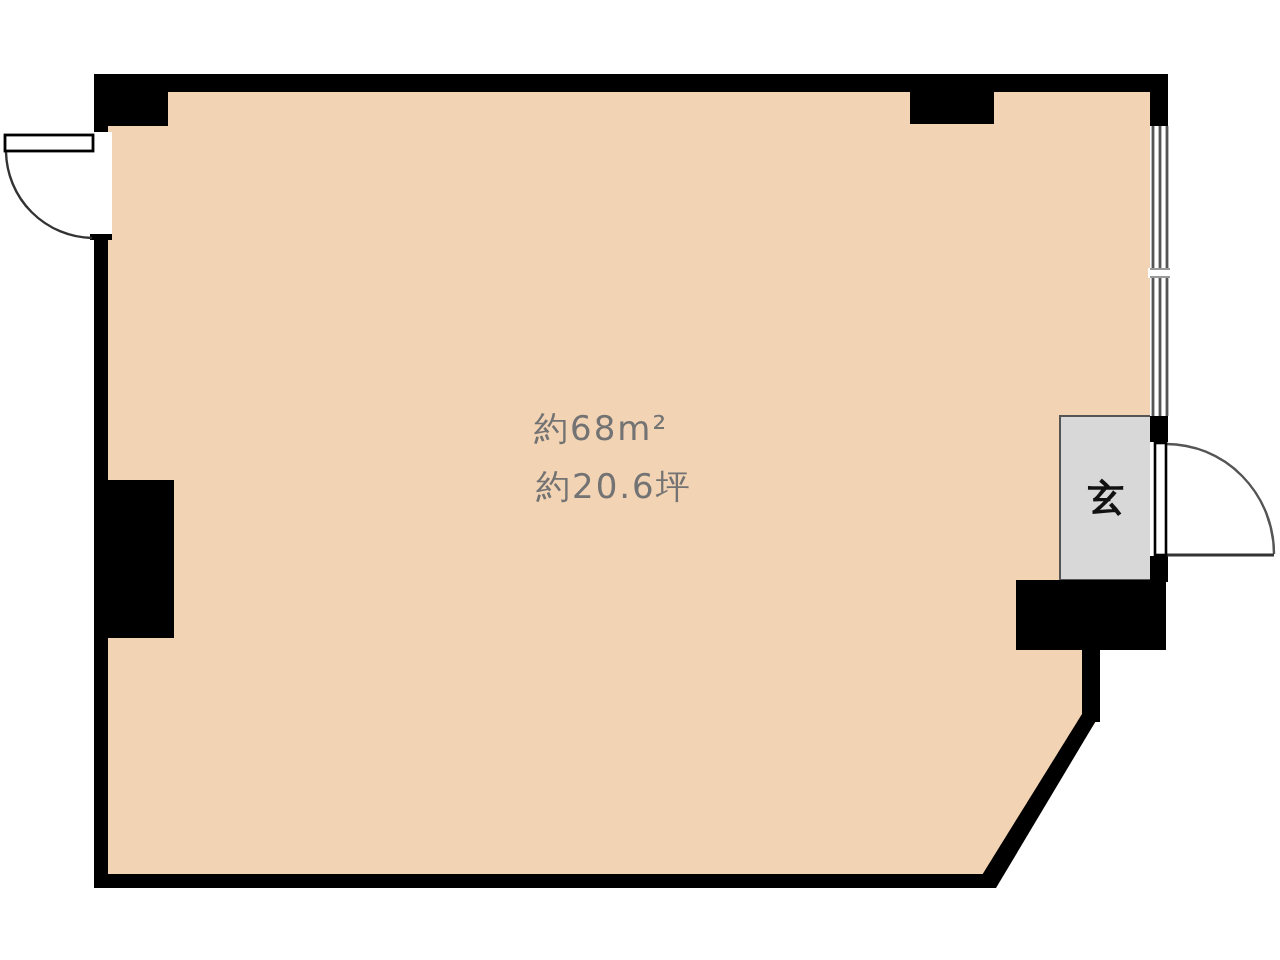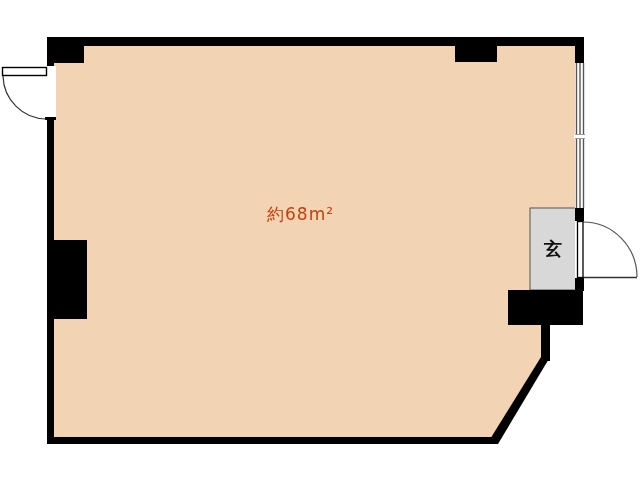--- a/index.html
+++ b/index.html
@@ -2,21 +2,21 @@
 <html><head>
 <meta charset="utf-8">
 <style>
   html,body{margin:0;padding:0;background:#ffffff;}
   #stage{
     position:relative;width:640px;height:480px;background:#ffffff;overflow:hidden;
     font-family:"DejaVu Sans",sans-serif;
   }
   #plan-svg{position:absolute;left:0;top:0;}
   .floor-label{
-    position:absolute;color:#c2410c;font-size:17px;letter-spacing:1px;
+    position:absolute;color:#737373;font-size:17px;letter-spacing:1px;
     white-space:nowrap;
   }
   #area-label-m2{left:267px;top:203px;}
   #area-label-tsubo{left:268px;top:232px;}
   #entrance-label{
     position:absolute;left:530px;top:208px;width:46px;height:82px;
     display:flex;align-items:center;justify-content:center;
     font-size:18px;font-weight:600;color:#111111;
   }
 </style>
@@ -65,15 +65,16 @@
 
     <g>
       <rect x="575" y="221" width="10" height="57" fill="#ffffff"></rect>
       <path d="M 583 222 A 54 55 0 0 1 637 277" fill="none" stroke="#555555" stroke-width="1.2"></path>
       <line x1="583" y1="277.5" x2="637" y2="277.5" stroke="#333333" stroke-width="1.5"></line>
       <rect x="577.5" y="221.5" width="5.5" height="56" fill="#ffffff" stroke="#000000" stroke-width="1.3"></rect>
     </g>
   </svg>
 
   <div class="floor-label" id="area-label-m2">約68m²</div>
+  <div class="floor-label" id="area-label-tsubo">約20.6坪</div>
   <div id="entrance-label">玄</div>
 
 </div>
 
 </body></html>

